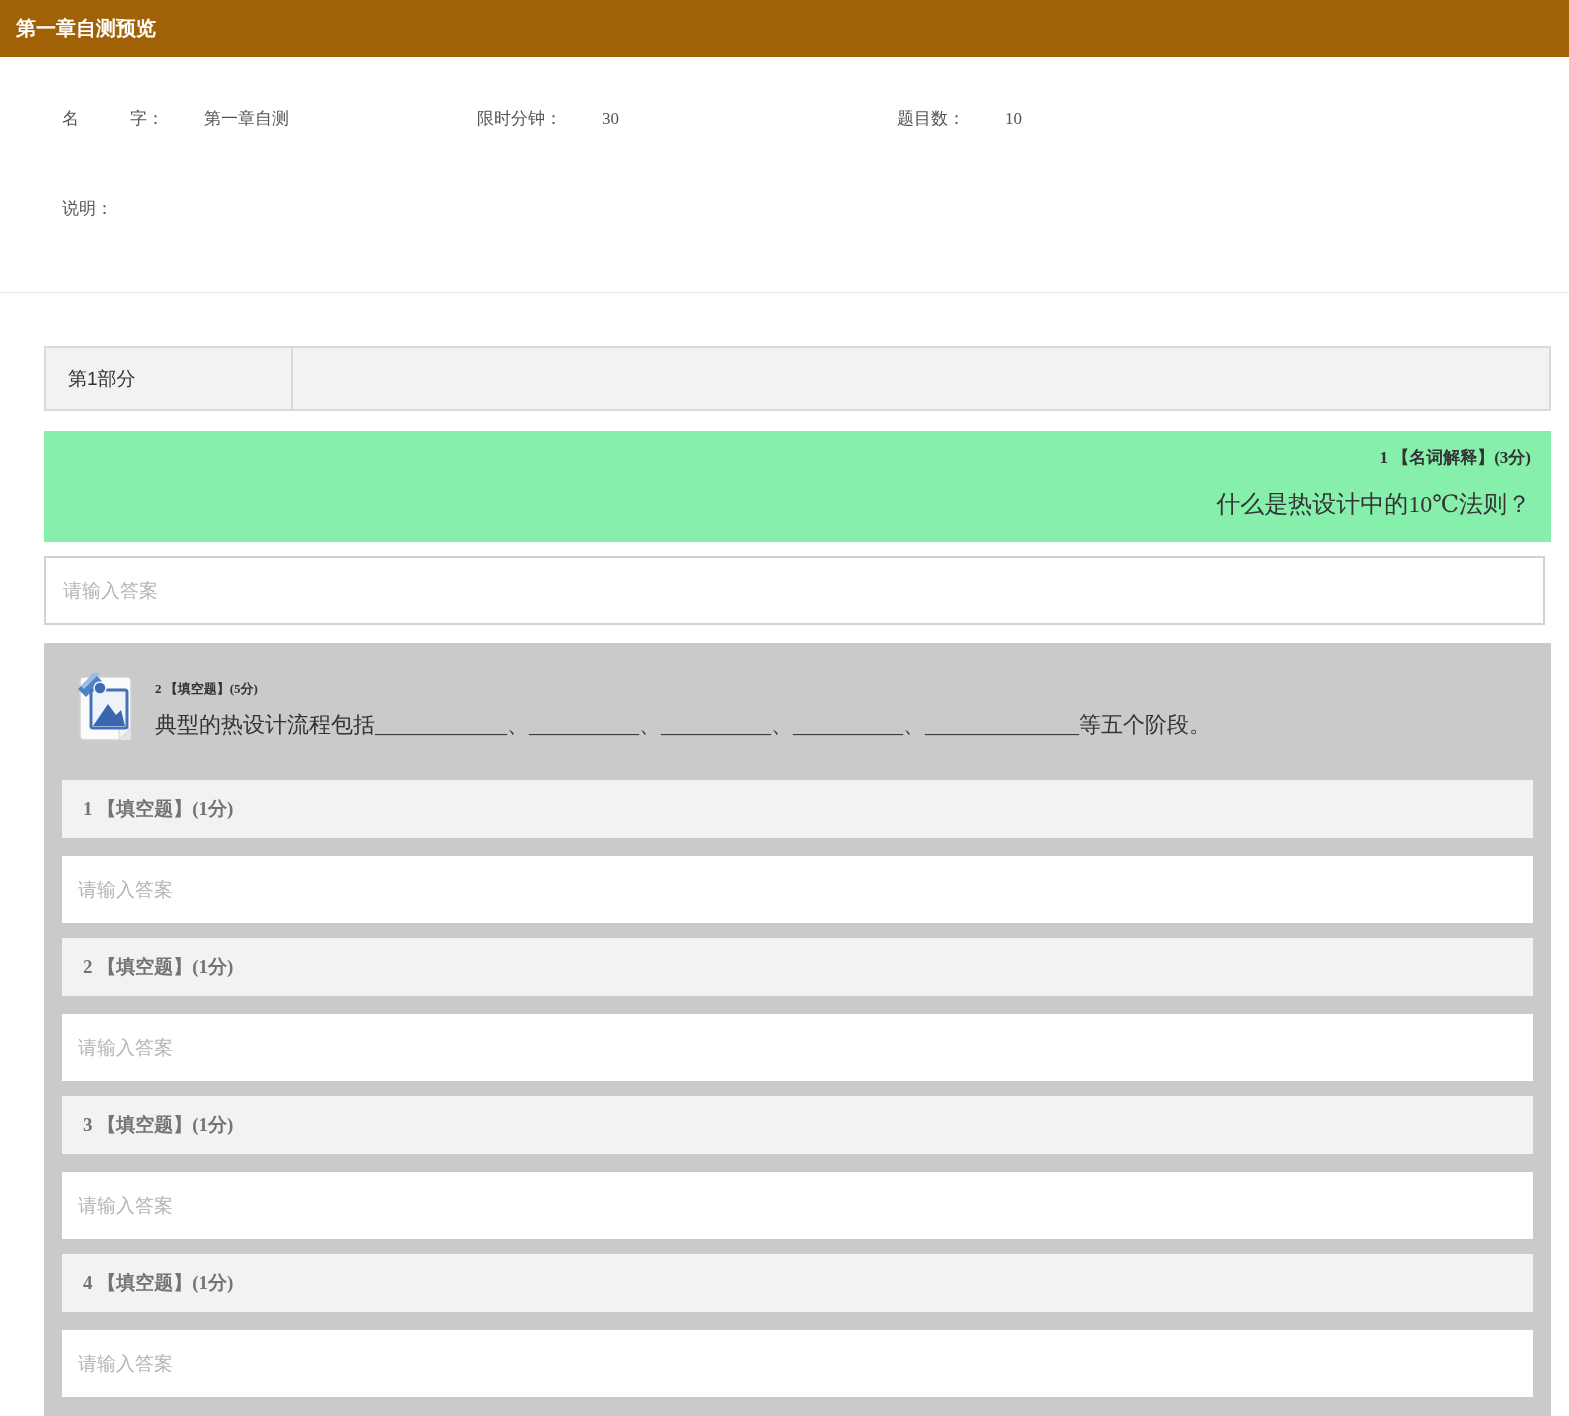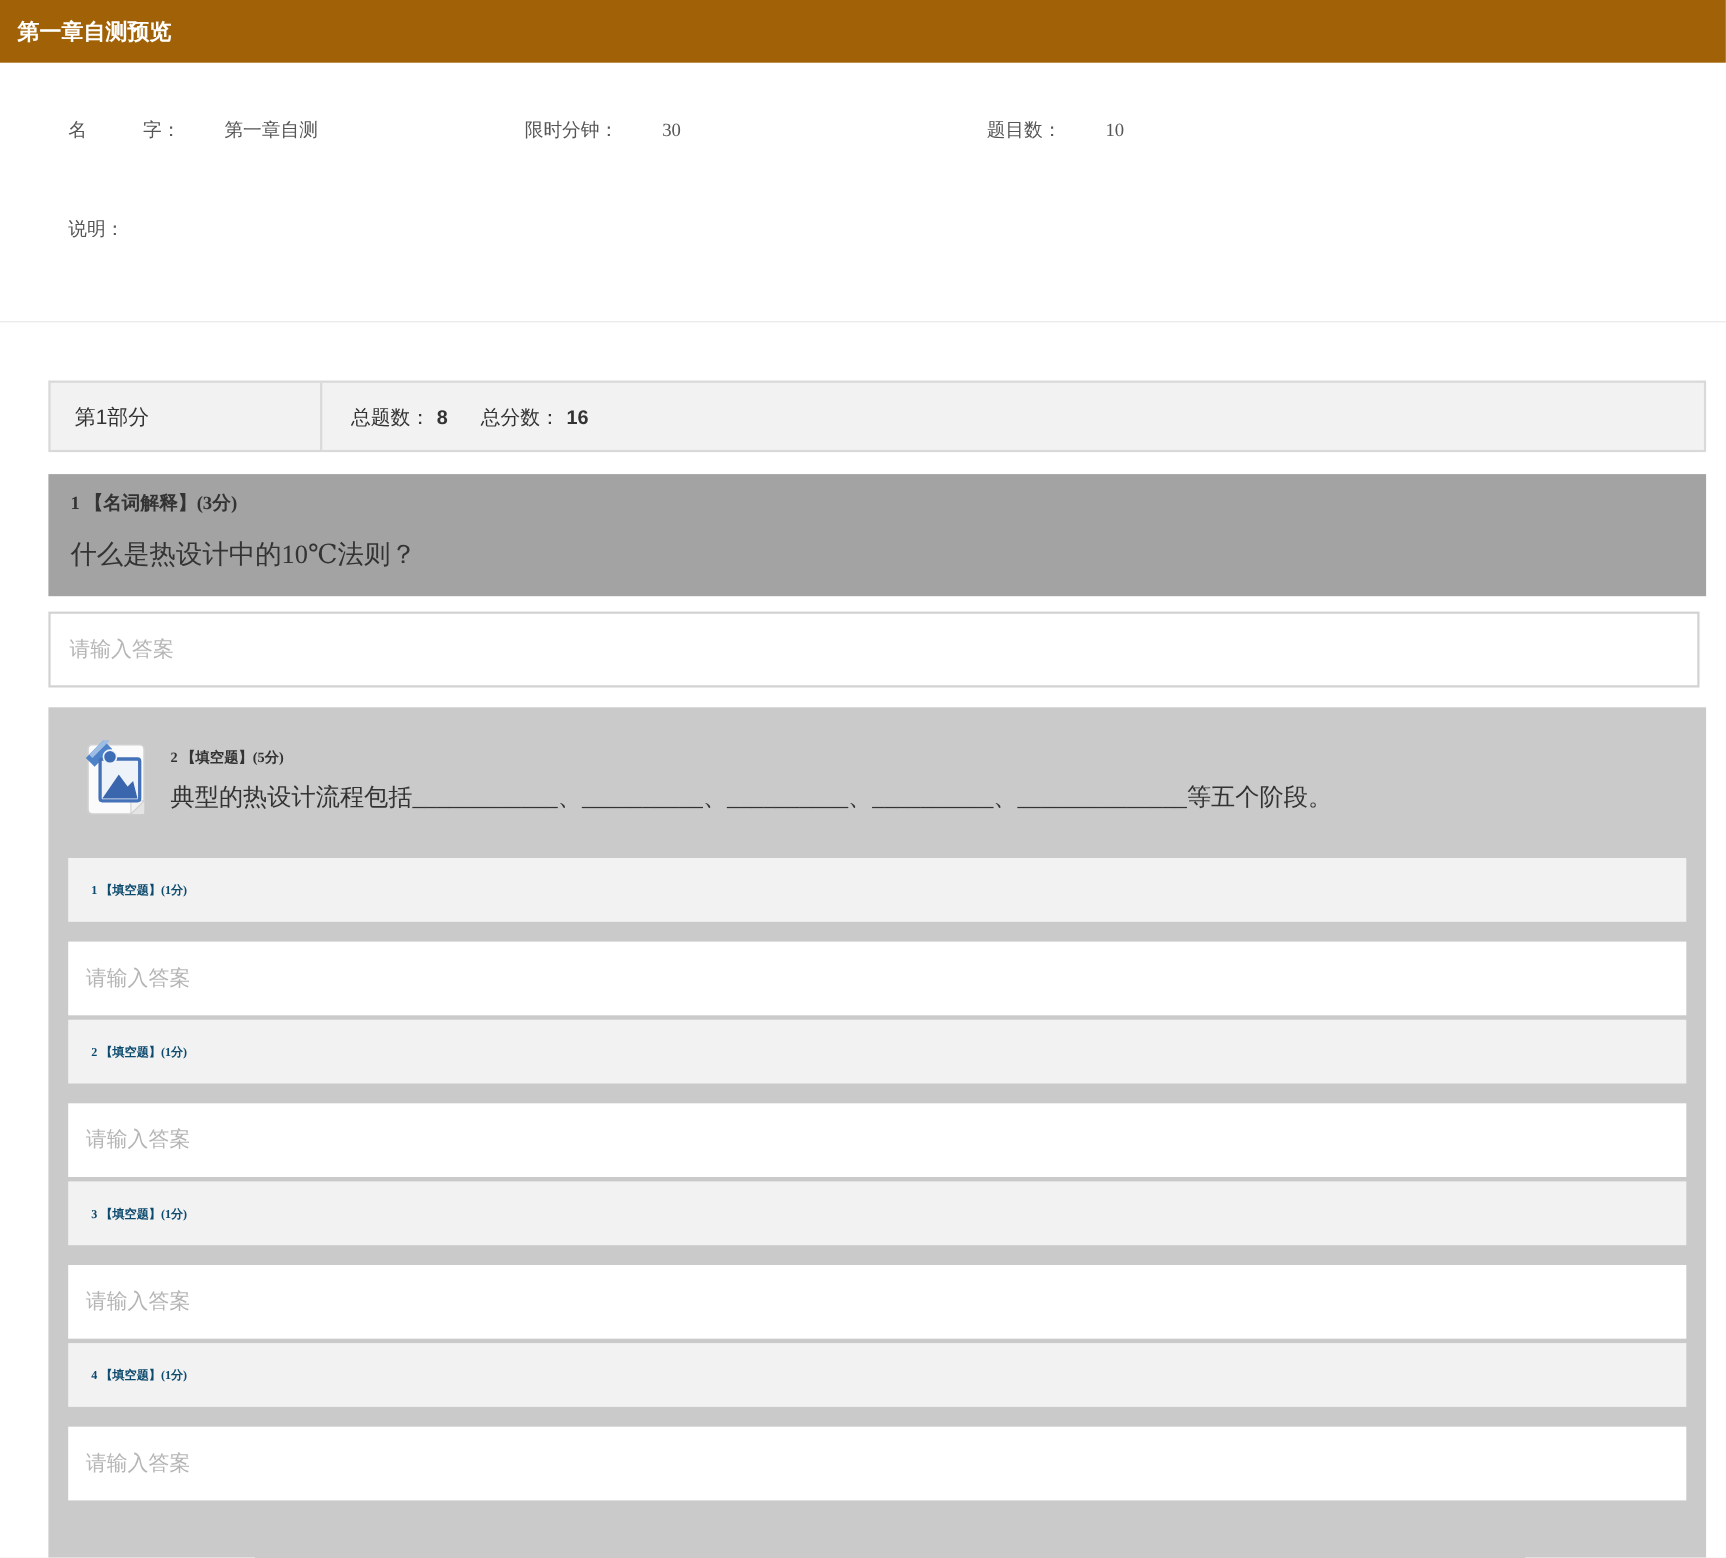--- a/index.html
+++ b/index.html
@@ -22,21 +22,21 @@
   
   .section-head { margin:53px 18px 0 44px; height:65px; background:#f2f2f2;
     border:2px solid #d9d9d9; display:flex; align-items:stretch; }
   .part-cell { width:247px; border-right:2px solid #d9d9d9; display:flex; align-items:center;
     padding-left:22px; font-size:19px; color:#333; }
   .stats-cell { display:flex; align-items:center; padding-left:26px; font-size:18px;
     color:#333; gap:30px; }
   .stat b { margin-left:6px; }
 
   
-  .q1-block { margin:20px 18px 0 44px; background:#a3a3a3; padding:15px 20px 22px 20px; }
+  .q1-block { margin:20px 18px 0 44px; background:#86efac; padding:15px 20px 22px 20px;text-align:right; }
   .q-title { font-family:"Liberation Serif","DejaVu Serif",serif; font-weight:bold;
     font-size:17px; color:#333; }
   .q1-text { font-family:"Liberation Serif","DejaVu Serif",serif; font-size:24px;
     color:#333; margin-top:19px; }
 
   .main-input { display:block; margin:14px 18px 0 44px; width:1501px; height:69px;
     border:2px solid #d2d2d2; background:#fff; font-size:19px; color:#333;
     padding-left:17px; outline:none; }
   .main-input::placeholder { color:#b5b5b5; }
 
@@ -44,23 +44,23 @@
   .q2-block { margin:18px 18px 0 44px; background:#cacaca; padding:30px 18px 19px 18px;
     height:826px; overflow:hidden; }
   .q2-intro { margin-bottom:33px; overflow:visible; }
   .q-icon { float:left; width:57px; height:70px; margin:0 20px 6px 16px; }
   .q2-title { font-family:"Liberation Serif","DejaVu Serif",serif; font-weight:bold;
     font-size:13px; color:#333; padding-top:7px; }
   .q2-text { font-family:"Liberation Serif","DejaVu Serif",serif; font-size:22px;
     color:#333; line-height:45px; margin-left:26px; margin-top:4px; }
 
   .sub-head { height:58px; background:#f2f2f2; display:flex; align-items:center;
-    padding-left:21px; margin-top:4px;
+    padding-left:21px; margin-top:15px;
     font-family:"Liberation Serif","DejaVu Serif",serif; font-weight:bold;
-    font-size:11px; color:#0c4a6e; }
+    font-size:19px; color:#737373; }
   .sub-q:first-of-type .sub-head { margin-top:0; }
   .sub-input { display:block; width:100%; height:67px; margin-top:18px; border:none;
     background:#fff; font-size:19px; color:#333; padding-left:16px; outline:none; }
   .sub-input::placeholder { color:#b5b5b5; }
 </style>
 </head>
 <body>
 
 <div class="topbar">
   <span>第一章自测预览</span>
@@ -76,28 +76,20 @@
   <div class="field">
     <span>题目数：</span><span class="val">10</span>
   </div>
   <div class="field row-full">
     <span>说明：</span><span class="val"></span>
   </div>
 </div>
 
 <div class="section-head">
   <div class="part-cell">第1部分</div>
-  <div class="stats-cell">
-    <span class="stat">
-      <span>总题数：</span><b>8</b>
-    </span>
-    <span class="stat">
-      <span>总分数：</span><b>16</b>
-    </span>
-  </div>
 </div>
 
 <div class="q1-block">
   <div class="q-title">1 【名词解释】(3分)</div>
   <div class="q1-text">什么是热设计中的10℃法则？</div>
 </div>
 <input class="main-input" type="text" placeholder="请输入答案" style="">
 
 <div class="q2-block">
   <div class="q2-intro">

